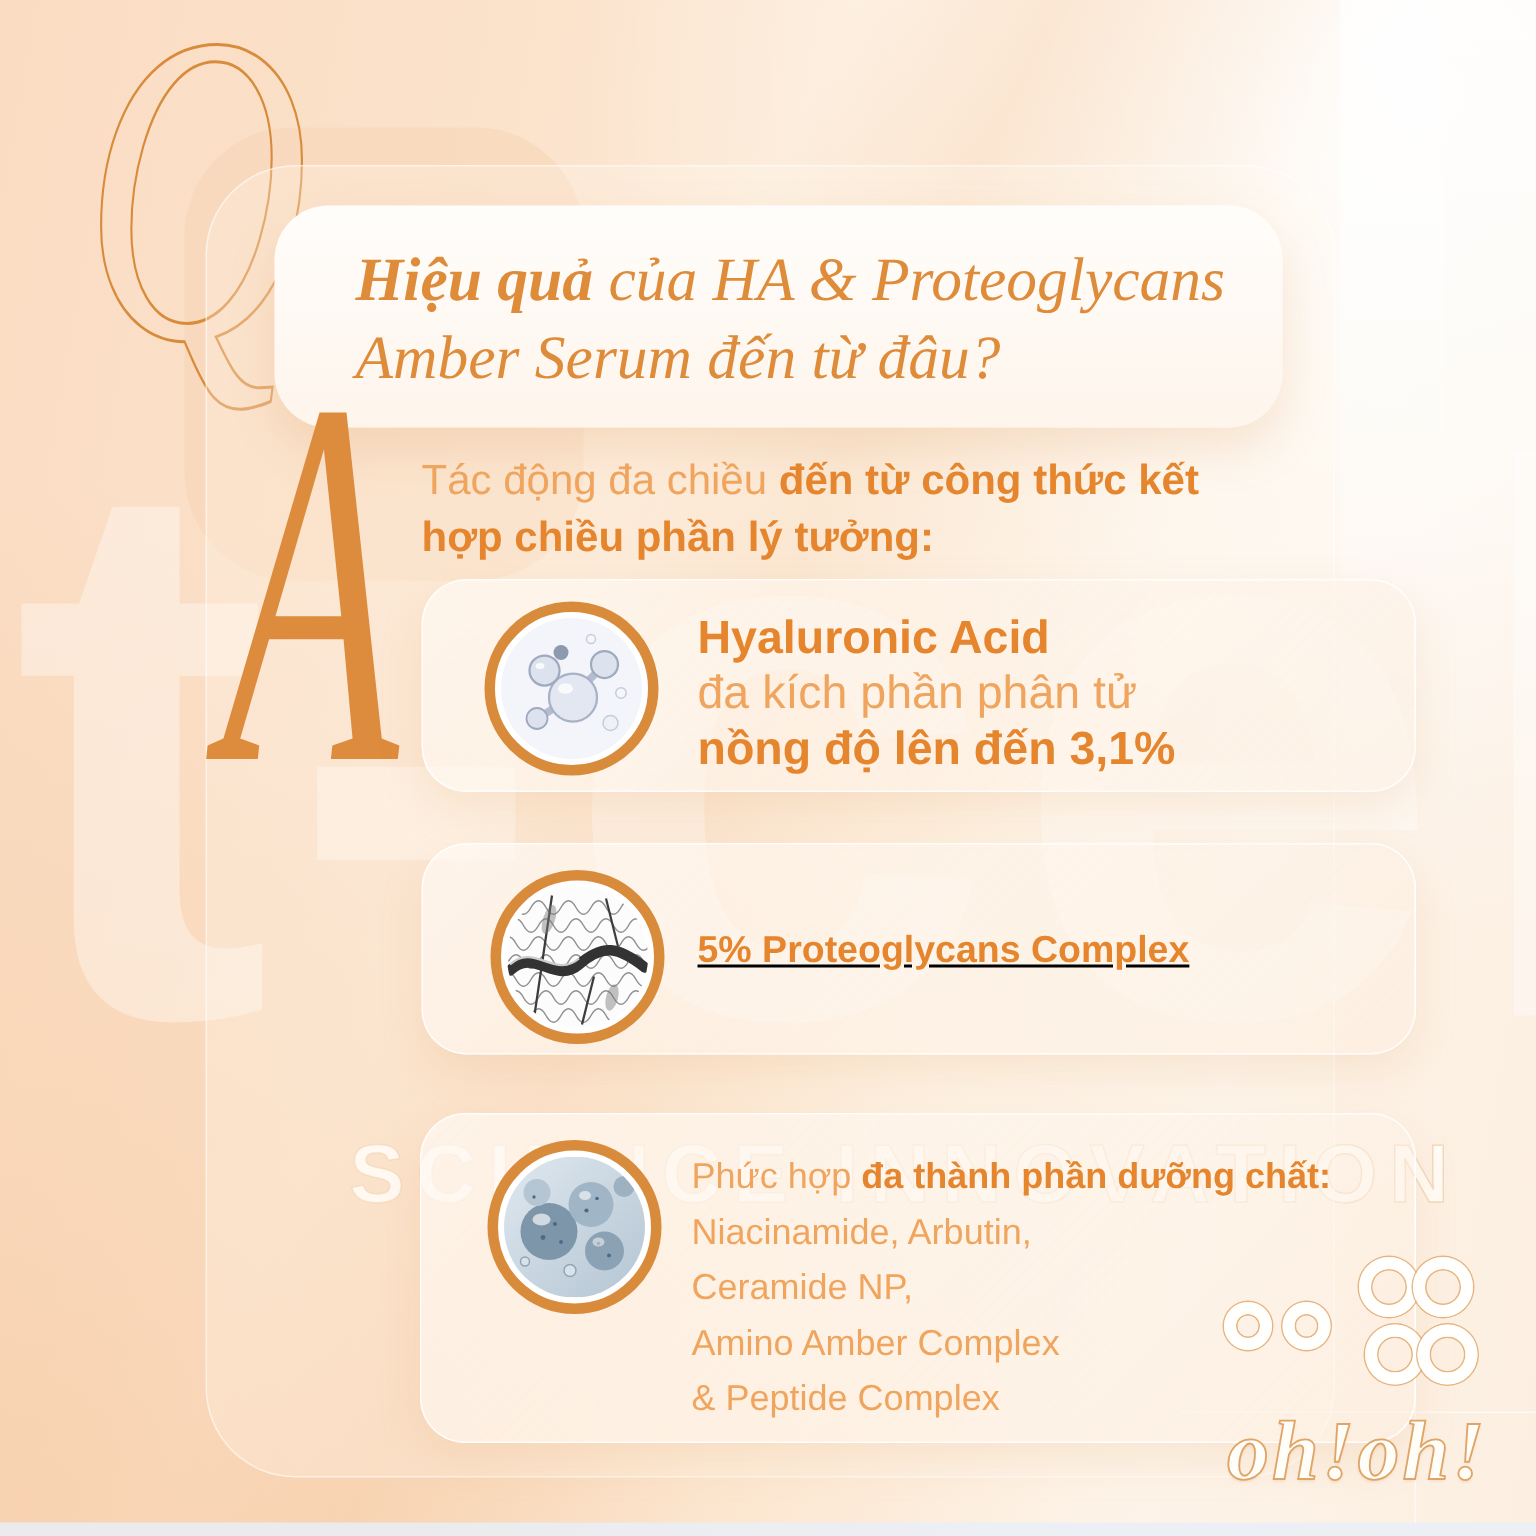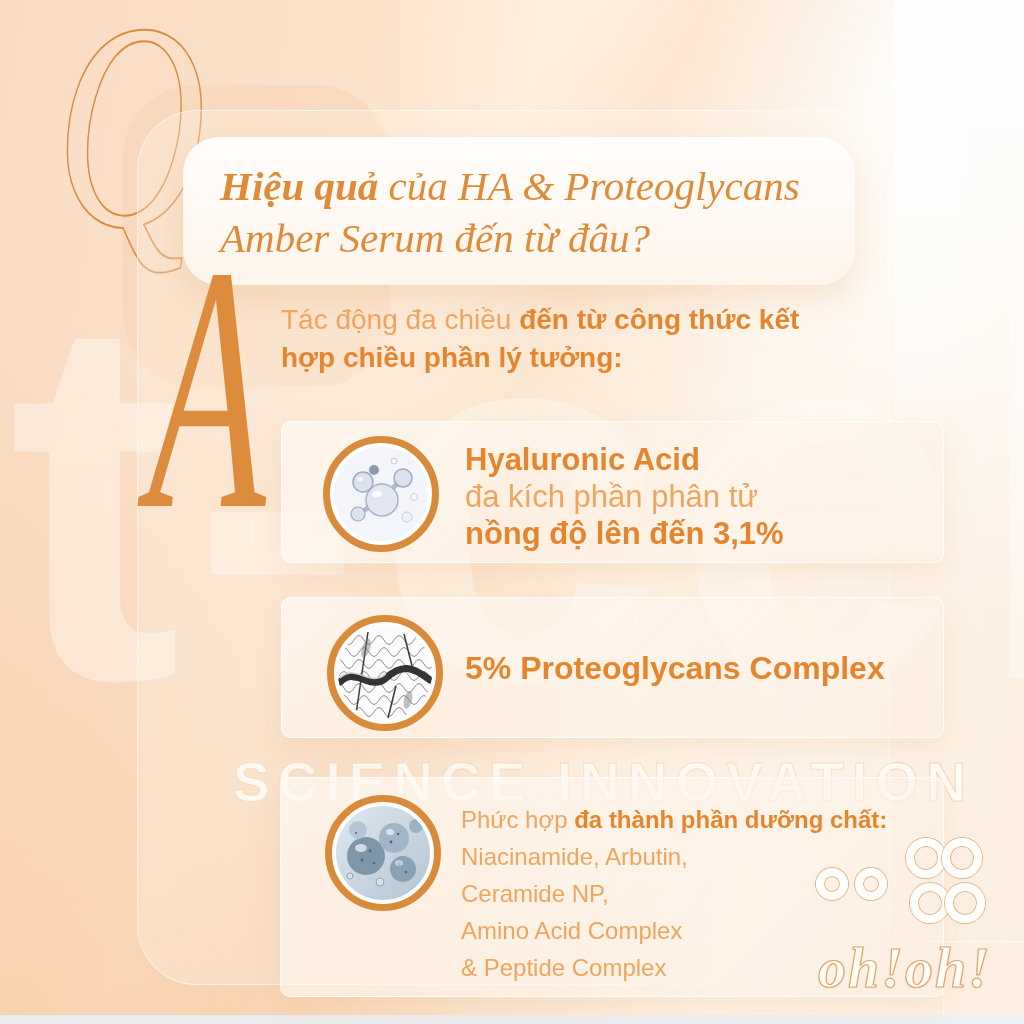--- a/index.html
+++ b/index.html
@@ -48,21 +48,21 @@
   }
   .main-panel{
     position:absolute;left:137px;top:110px;width:753px;height:875px;z-index:2;
     border-radius:60px;background:rgba(255,247,239,.30);
     border:1px solid rgba(255,255,255,.55);
   }
   .question-card{
     position:absolute;left:183px;top:137px;width:672px;height:148px;z-index:3;
     border-radius:36px;background:linear-gradient(180deg,#fffdfb,#fef5ec);
     box-shadow:0 14px 30px rgba(224,160,100,.22);
-    padding:23px 0 0 37px;
+    padding:23px 0 0 54px;
   }
   .question-title{
     font-family:"Liberation Serif",serif;font-style:italic;
     font-size:41px;line-height:52px;color:var(--accent);
   }
   .question-title .lead{font-weight:700;}
 
   
   .a-letter{
     position:absolute;left:148px;top:213px;z-index:3;
@@ -71,42 +71,41 @@
     transform:scaleX(.55);transform-origin:top left;
   }
   .answer-intro{
     position:absolute;left:281px;top:301px;z-index:3;
     font-size:28px;line-height:38px;color:var(--soft);font-weight:400;
   }
   .answer-intro b{color:var(--strong);font-weight:700;}
 
   
   .card{
-    position:absolute;z-index:3;border-radius:10px;
+    position:absolute;z-index:3;border-radius:30px;
     background:linear-gradient(135deg,rgba(255,249,243,.72),rgba(253,236,220,.42));
     border:1.5px solid rgba(255,255,255,.85);
     box-shadow:0 12px 28px rgba(226,166,108,.18);
-    margin-top:35px;
   }
   .card1{left:281px;top:386px;width:663px;height:142px;}
   .card2{left:281px;top:562px;width:663px;height:141px;}
   .card3{left:280px;top:742px;width:664px;height:220px;}
   .icon-ring{
     position:absolute;width:116px;height:116px;border-radius:50%;
     border:7px solid var(--ring);background:#fff;padding:4px;
   }
   .icon-ring .clip{width:94px;height:94px;border-radius:50%;overflow:hidden;}
   .card1 .icon-ring{left:41px;top:14px;}
   .card2 .icon-ring{left:45px;top:17px;}
   .card3 .icon-ring{left:44px;top:17px;}
   .card-text{position:absolute;}
   .t-strong{color:var(--strong);font-weight:700;}
   .t-soft{color:var(--soft);font-weight:400;}
   .card1 .card-text{left:183px;top:19px;font-size:31px;line-height:37px;}
-  .card2 .card-text{left:183px;top:0;height:141px;display:flex;align-items:center;font-size:32px;}
+  .card2 .card-text{left:183px;top:0;height:141px;display:flex;align-items:center;font-size:25px;text-decoration:underline;}
   .card3 .card-text{left:180px;top:23px;font-size:24px;line-height:37px;}
 
   
   .decor-ring{
     position:absolute;border-radius:50%;z-index:3;
     border:8px solid rgba(255,255,255,.95);
     box-shadow:0 0 0 1px rgba(221,154,85,.7), inset 0 0 0 1px rgba(221,154,85,.7);
   }
   .dr-s{width:32px;height:32px;}
   .dr-l{width:40px;height:40px;}
@@ -246,21 +245,21 @@
           <ellipse cx="63" cy="57" rx="4" ry="3" fill="#ffffff" opacity=".5"></ellipse>
           <circle cx="44" cy="76" r="4" fill="#d8e2ea" stroke="#8fa5b7"></circle>
           <circle cx="14" cy="70" r="3" fill="#d8e2ea" stroke="#8fa5b7"></circle>
         </svg>
       </div>
     </div>
     <div class="card-text">
       <div><span class="t-soft">Phức hợp </span><span class="t-strong">đa thành phần dưỡng chất:</span></div>
       <div class="t-soft">Niacinamide, Arbutin,</div>
       <div class="t-soft">Ceramide NP,</div>
-      <div class="t-soft">Amino Acid Complex</div>
+      <div class="t-soft">Amino Amber Complex</div>
       <div class="t-soft">&amp; Peptide Complex</div>
     </div>
   </div>
 
   <div class="decor-ring dr-s c1"></div>
   <div class="decor-ring dr-s c2"></div>
   <div class="decor-ring dr-l c3"></div>
   <div class="decor-ring dr-l c4"></div>
   <div class="decor-ring dr-l c5"></div>
   <div class="decor-ring dr-l c6"></div>

